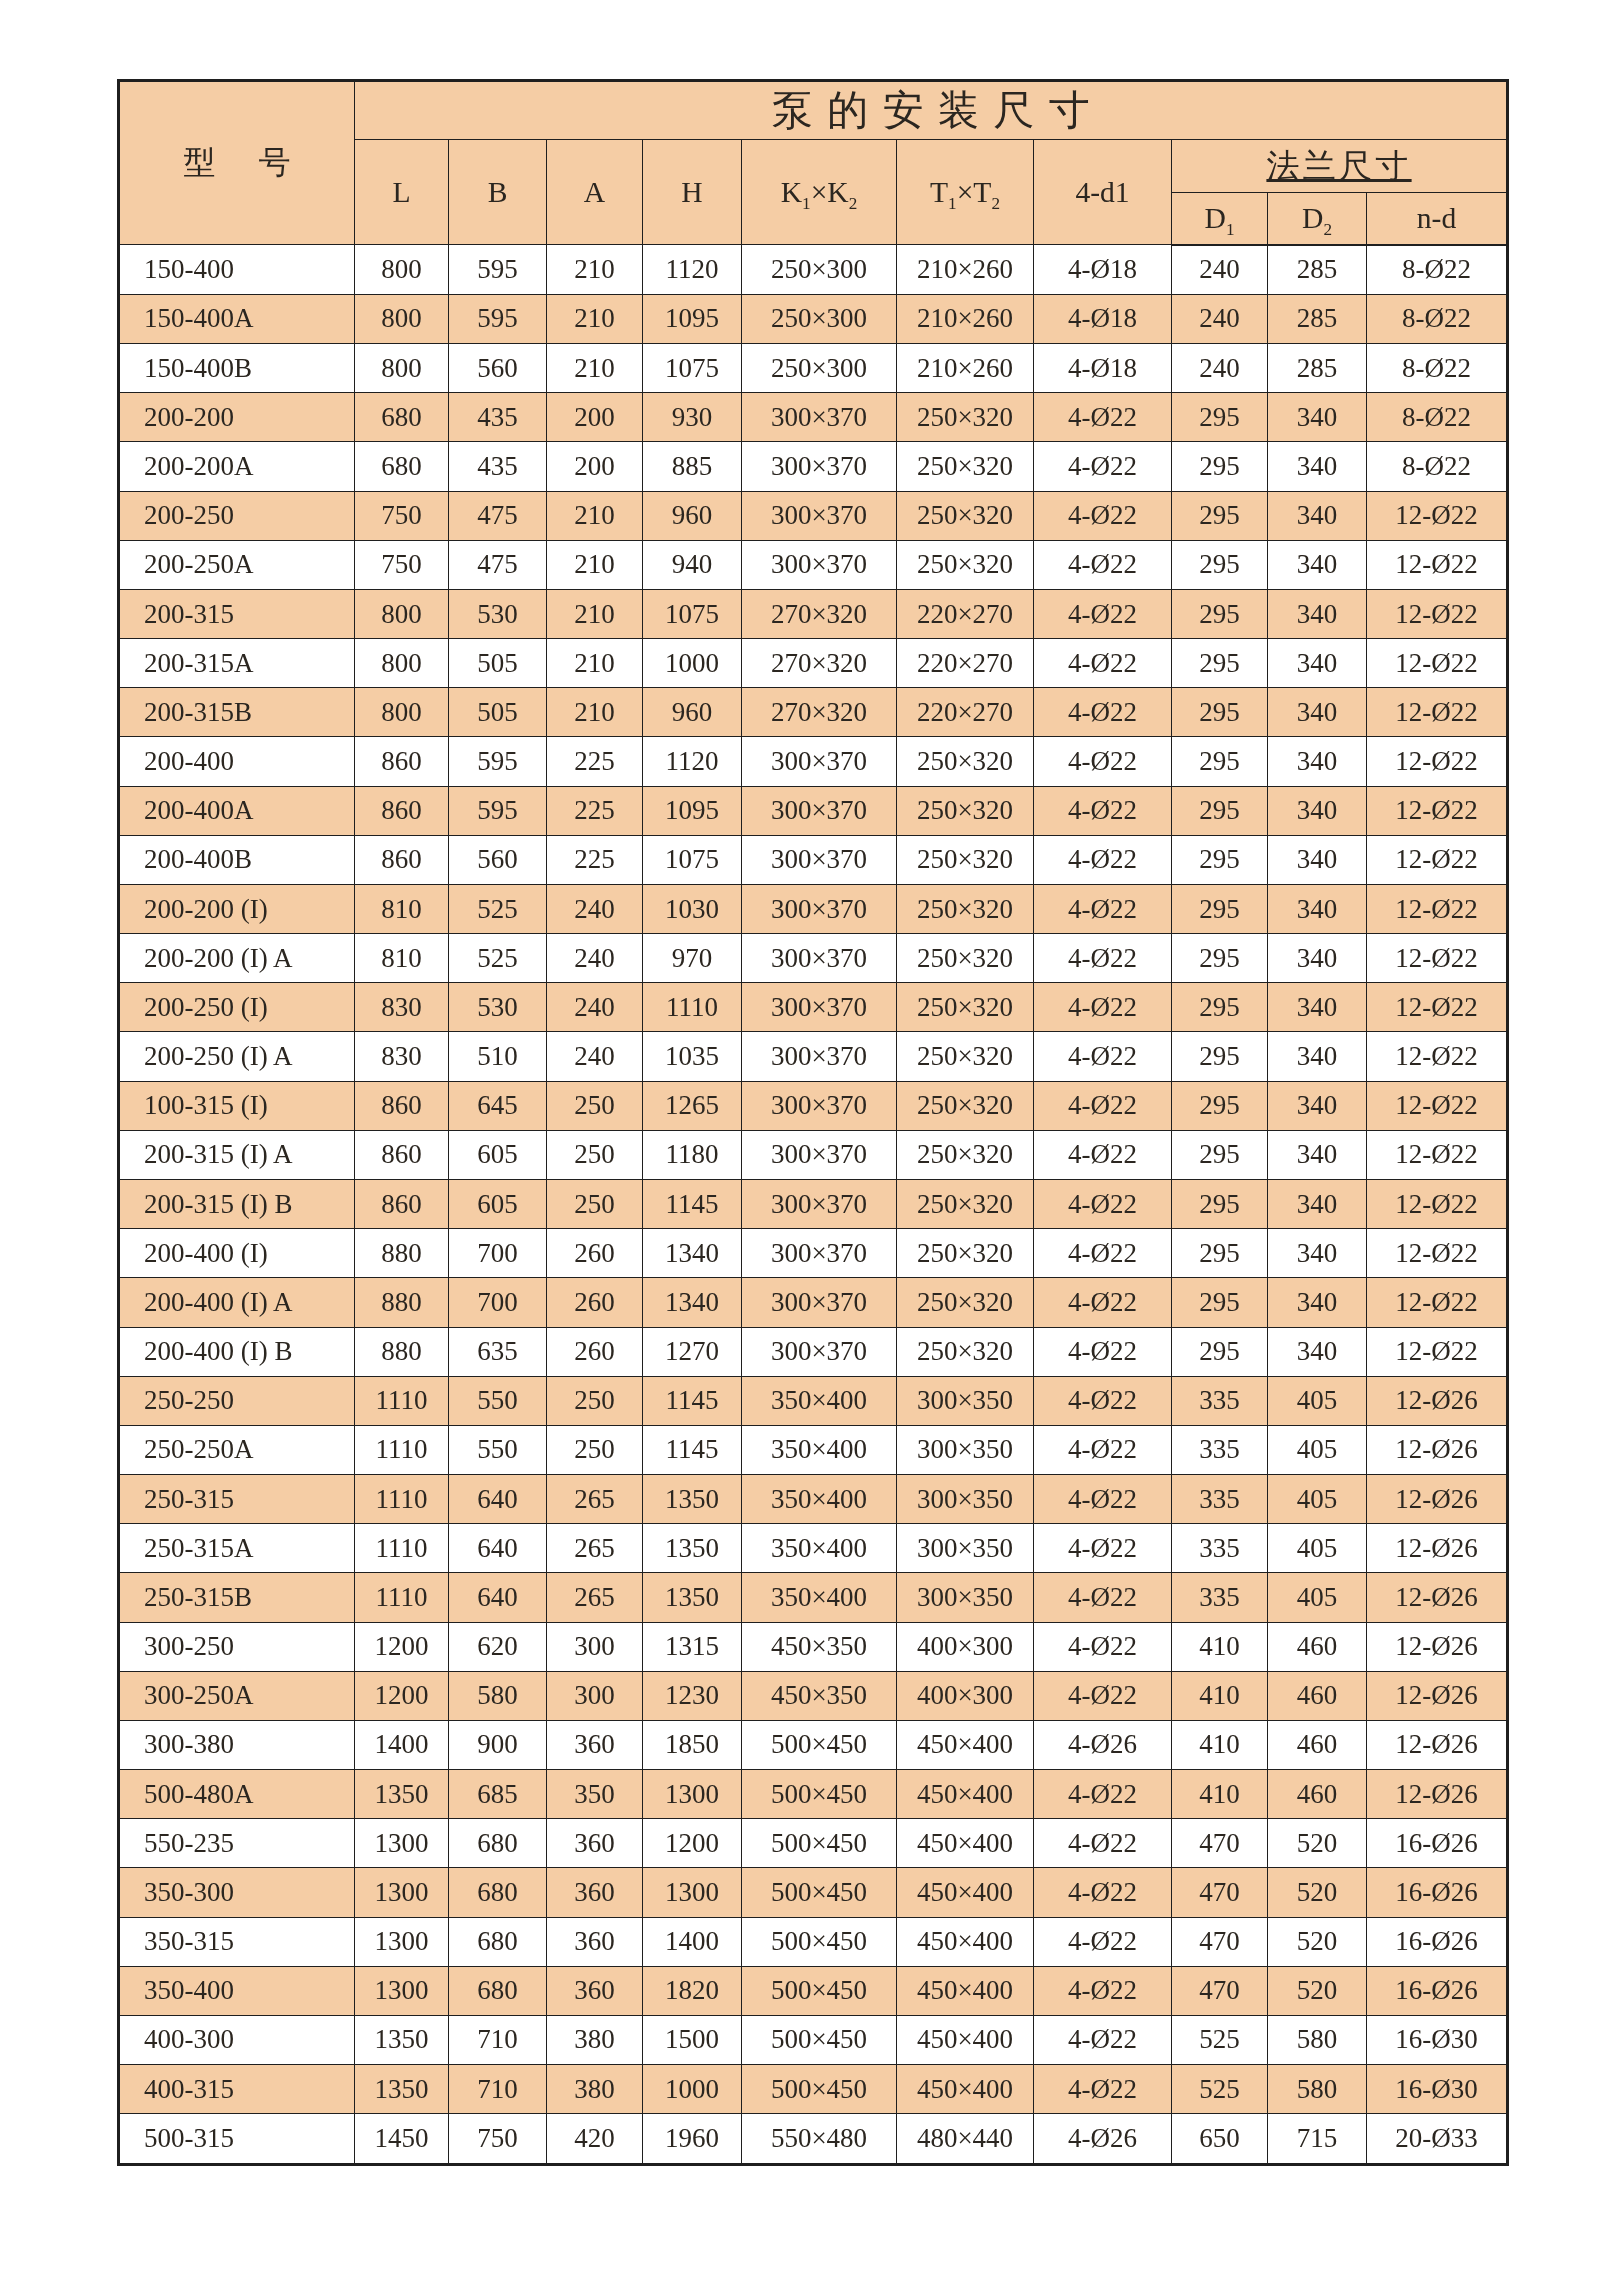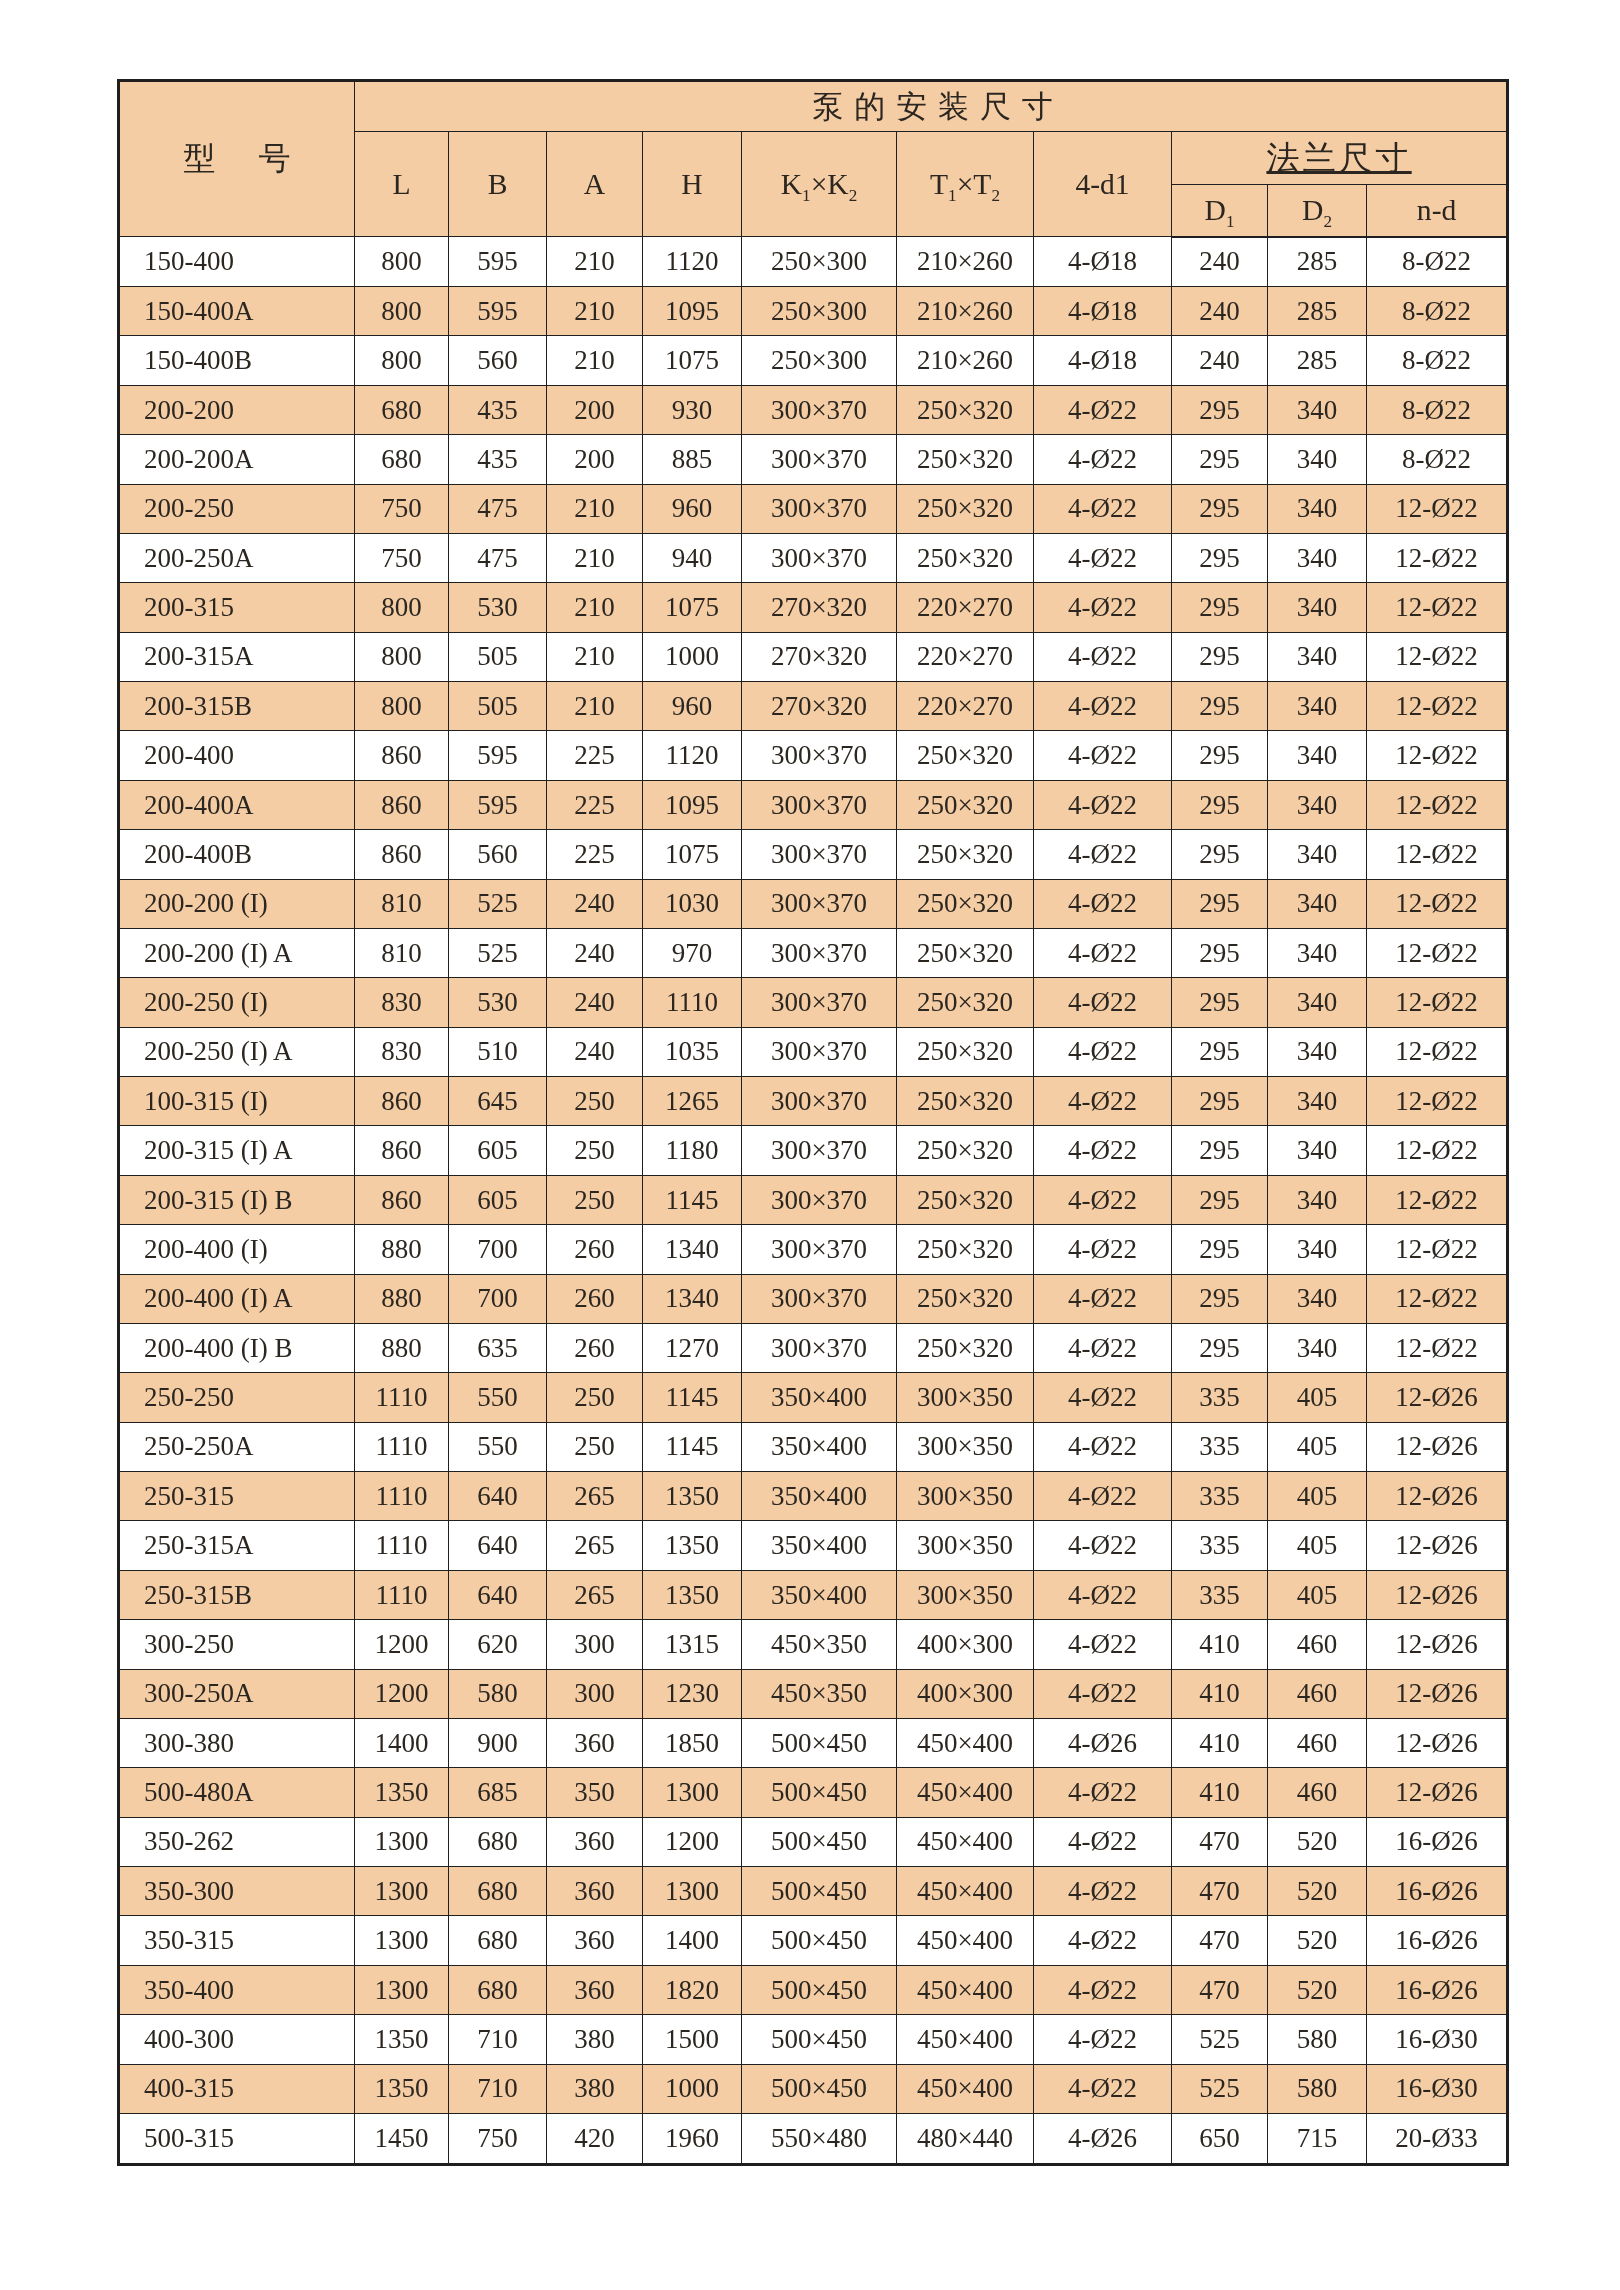--- a/index.html
+++ b/index.html
@@ -10,21 +10,21 @@
   table.pump-table{
     position:absolute;left:117px;top:79px;width:1387px;height:2087px;
     border-collapse:collapse;table-layout:fixed;background:#ffffff;
     border:3.6px solid #1f1f1f;
   }
   .pump-table th,.pump-table td{border:1.8px solid #1f1f1f;overflow:hidden;white-space:nowrap;}
   .pump-table thead th{background:#f5cda5;font-weight:normal;text-align:center;vertical-align:middle;}
   #top-header-row{height:51px;}
   #sub-header-row{height:53px;}
   #flange-header-row{height:52px;}
-  .install-th{font-size:31px;letter-spacing:0.35em;padding-left:16px;}
+  .install-th{font-size:41px;letter-spacing:0.35em;padding-left:16px;}
   .model-th{font-size:32px;word-spacing:1.1em;margin-top:48px;}
   .flange-th{font-size:33px;letter-spacing:0.1em;text-decoration:underline;}
   .dim-th,.flange-col-th{font-size:29.6px;}
   sub{font-size:58%;line-height:0;}
   .pump-table tbody td{font-size:27px;text-align:center;vertical-align:middle;background:#ffffff;}
   .pump-table td.model-cell{text-align:left;padding-left:24px;margin-left:40px;}
   .pump-table tr.zebra td{background:#f5cda5;}
   thead tr:last-child th{border-bottom:2.7px solid #1f1f1f;}
 </style>
 </head>
@@ -477,21 +477,21 @@
           <td class="value-cell">350</td>
           <td class="value-cell">1300</td>
           <td class="value-cell">500×450</td>
           <td class="value-cell">450×400</td>
           <td class="value-cell">4-Ø22</td>
           <td class="value-cell">410</td>
           <td class="value-cell">460</td>
           <td class="value-cell">12-Ø26</td>
         </tr>
         <tr class="plain">
-          <td class="model-cell">350-262</td>
+          <td class="model-cell">550-235</td>
           <td class="value-cell">1300</td>
           <td class="value-cell">680</td>
           <td class="value-cell">360</td>
           <td class="value-cell">1200</td>
           <td class="value-cell">500×450</td>
           <td class="value-cell">450×400</td>
           <td class="value-cell">4-Ø22</td>
           <td class="value-cell">470</td>
           <td class="value-cell">520</td>
           <td class="value-cell">16-Ø26</td>

